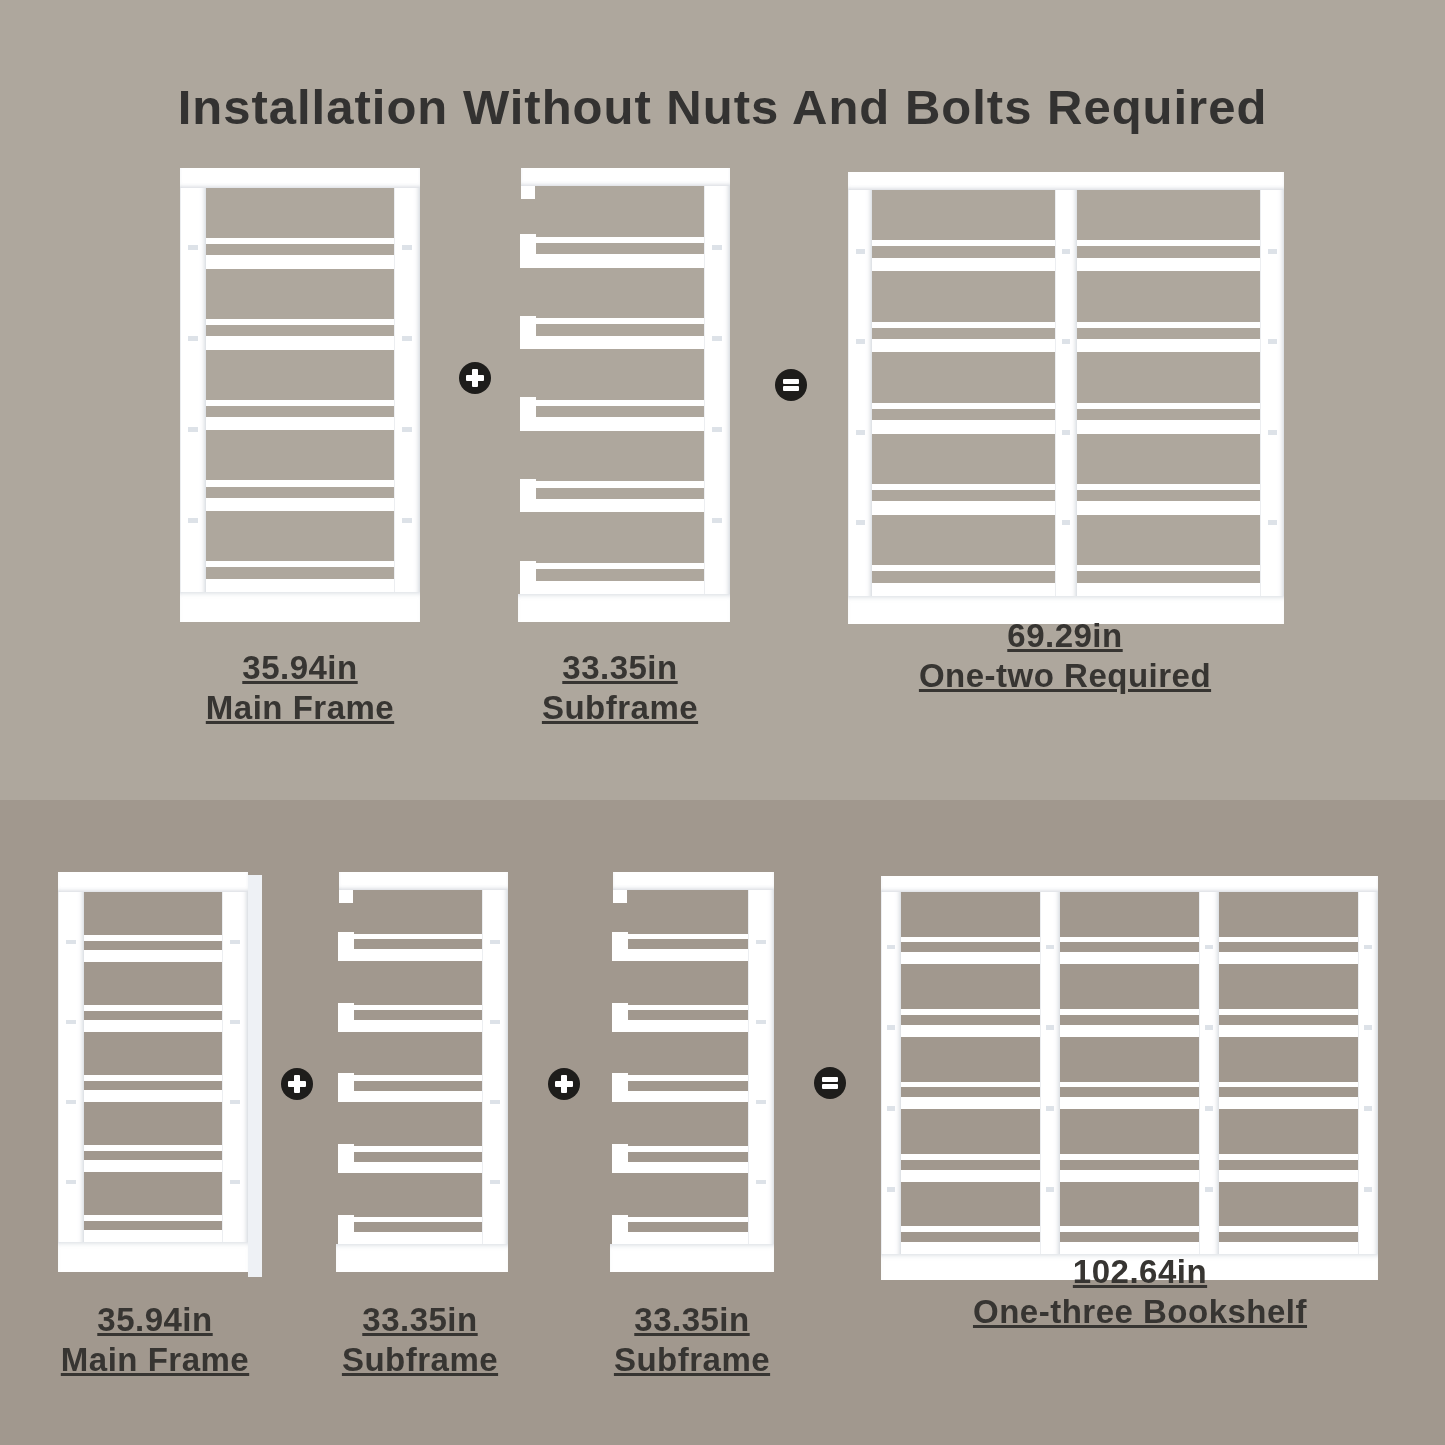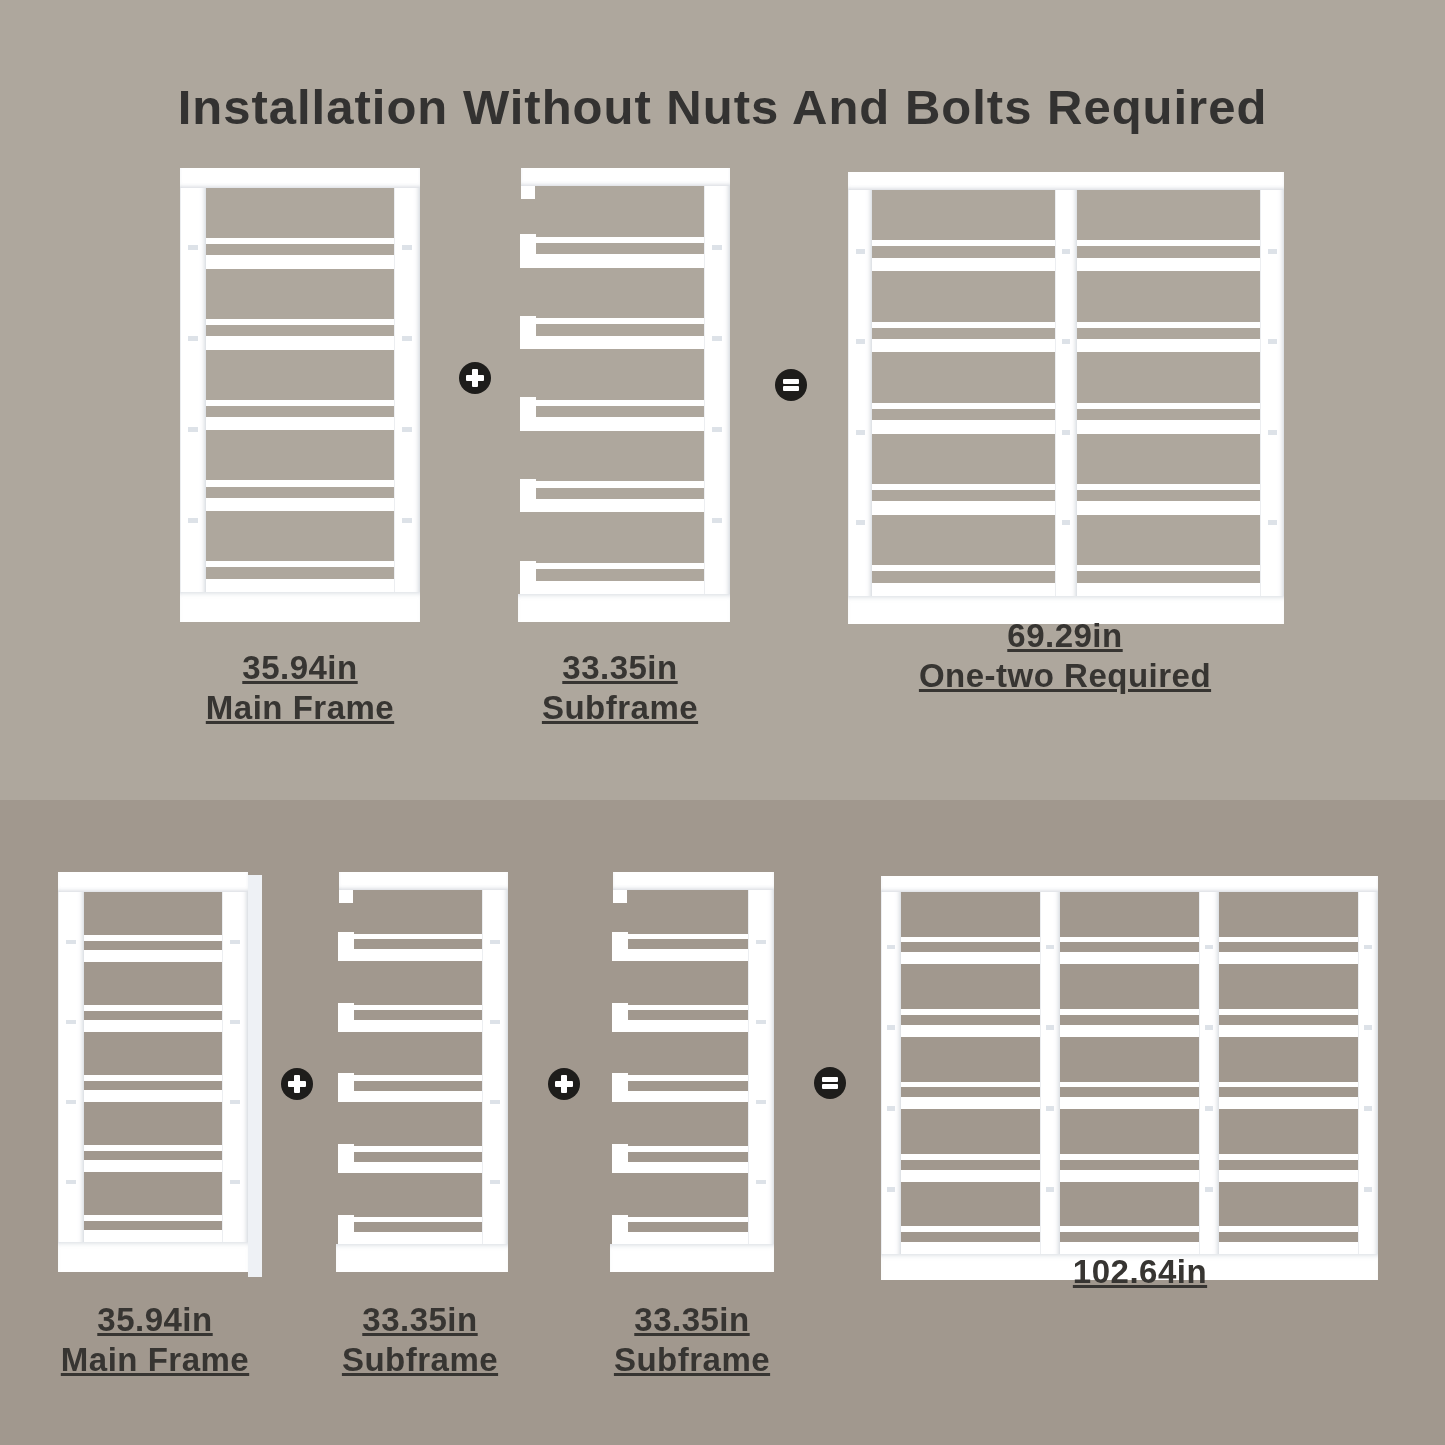--- a/index.html
+++ b/index.html
@@ -179,14 +179,15 @@
   <div class="caption" style="left:270px;top:1300px;width:300px">
     <div>33.35in</div>
     <div>Subframe</div>
   </div>
   <div class="caption" style="left:542px;top:1300px;width:300px">
     <div>33.35in</div>
     <div>Subframe</div>
   </div>
   <div class="caption" style="left:930px;top:1252px;width:420px">
     <div>102.64in</div>
+    <div>One-three Bookshelf</div>
   </div>
 </div>
 
 </body></html>

